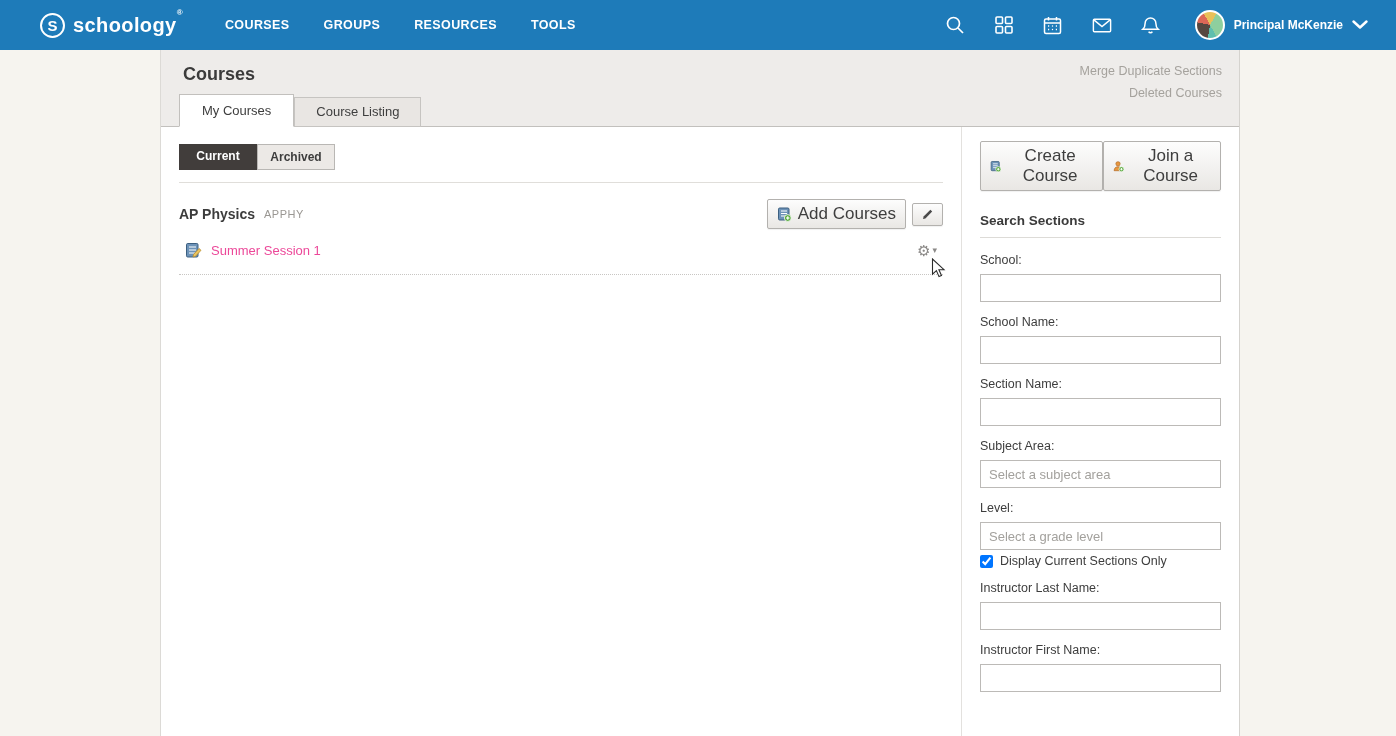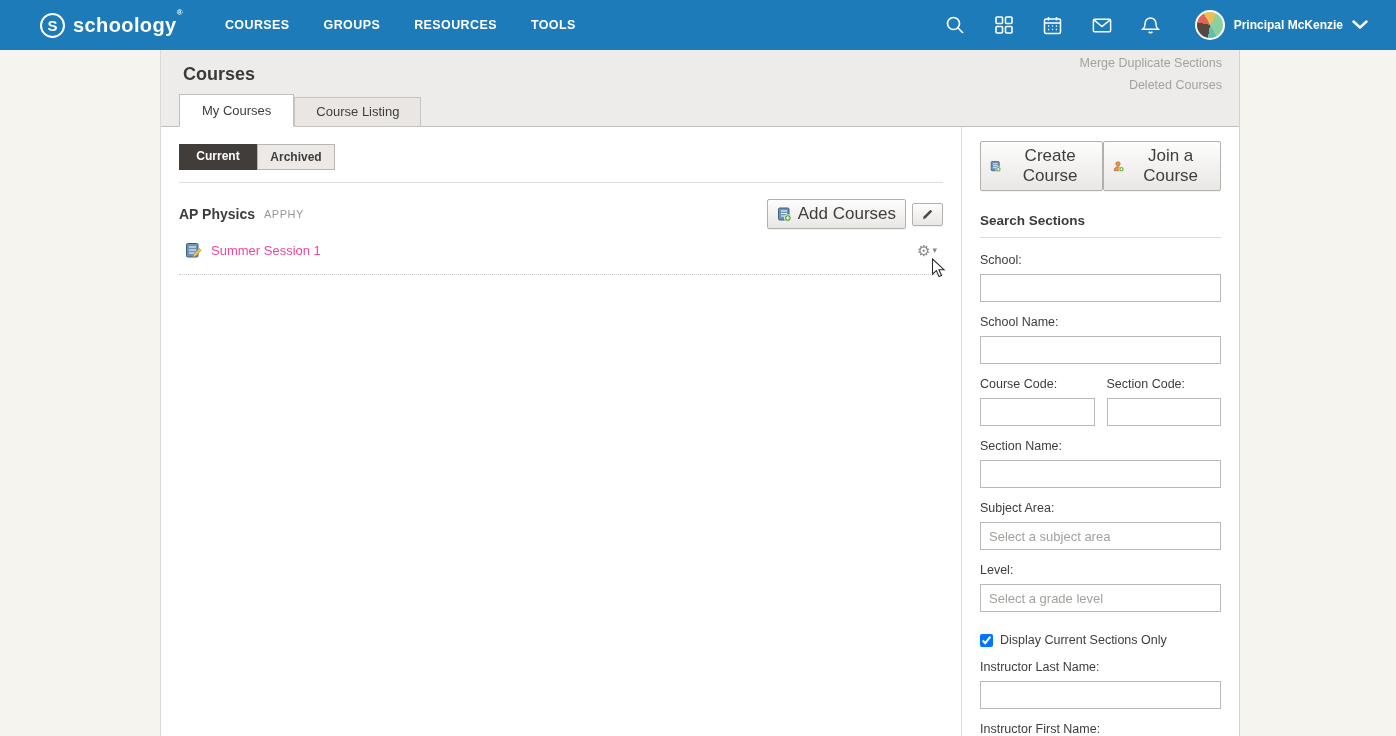--- a/index.html
+++ b/index.html
@@ -36,21 +36,21 @@
   
   .container {
     position:absolute; left:160px; top:50px; width:1080px; bottom:0;
     background:#fff; border-left:1px solid #dcdad6; border-right:1px solid #d5d3cf;
     display:flex; flex-direction:column;
   }
 
   
   .band { height:77px; background:#eeecea; border-bottom:1px solid #c2c0bd; position:relative; flex:0 0 auto; }
   .page-title { position:absolute; left:22px; top:14px; font-size:18px; font-weight:bold; color:#3b3b3b; }
-  .band-links { position:absolute; right:17px; top:2px; text-align:right; }
+  .band-links { position:absolute; right:17px; top:10px; text-align:right; }
   .band-link { display:block; font-size:12.5px; color:#a5a29d; line-height:22px; text-decoration:none; cursor:pointer; }
   .tabs { position:absolute; left:18px; bottom:-1px; display:flex; align-items:flex-end; }
   .tab {
     font-size:13px; color:#3e3e3e; cursor:pointer; white-space:nowrap;
     background:#e9e6e3; border:1px solid #c6c4c1; padding:6px 21px 7px;
   }
   .tab.active { background:#fff; border:1px solid #c2c0bd; border-bottom:1px solid #fff; padding:8px 22px 8px; }
 
   
   .content { display:flex; flex:1 1 auto; min-height:0; }
@@ -86,21 +86,21 @@
   .side-heading { margin-top:22px; font-size:13.5px; font-weight:bold; color:#3b3b3b; padding-bottom:9px; border-bottom:1px solid #dddbd7; }
   .f-label { display:block; font-size:12.5px; color:#3d3d3d; margin:13px 0 7px; }
   .f-label.first { margin-top:15px; }
   .f-input {
     width:100%; height:28px; border:1px solid #bcbab7; background:#fff;
     font-family:"Liberation Sans", sans-serif; font-size:13px; color:#333; padding:0 8px; border-radius:0;
   }
   .f-input::placeholder { color:#a3a19d; opacity:1; }
   .half-row { display:flex; gap:12px; }
   .half { flex:1 1 0; }
-  .check-row { margin-top:21px; display:flex; align-items:center; gap:7px; font-size:12.5px; color:#3d3d3d; }
+  .check-row { margin-top:4px; display:flex; align-items:center; gap:7px; font-size:12.5px; color:#3d3d3d; }
   .check-row input { width:13px; height:13px; cursor:pointer; }
 
   
   .cursor { position:absolute; left:931px; top:258px; z-index:9; pointer-events:none; }
 </style>
 </head>
 <body>
 
 <div class="topbar">
   <div class="brand">
@@ -259,30 +259,20 @@
 
       <div class="side-heading">Search Sections</div>
 
       <form>
         <label class="f-label first">School:</label>
         <input class="f-input" type="text" style="">
 
         <label class="f-label">School Name:</label>
         <input class="f-input" type="text" style="">
 
-        <div class="half-row">
-          <div class="half">
-            <label class="f-label">Course Code:</label>
-            <input class="f-input" type="text" style="">
-          </div>
-          <div class="half">
-            <label class="f-label">Section Code:</label>
-            <input class="f-input" type="text" style="">
-          </div>
-        </div>
 
         <label class="f-label">Section Name:</label>
         <input class="f-input" type="text" style="">
 
         <label class="f-label">Subject Area:</label>
         <input class="f-input" type="text" placeholder="Select a subject area" style="">
 
         <label class="f-label">Level:</label>
         <input class="f-input" type="text" placeholder="Select a grade level" style="">
 

